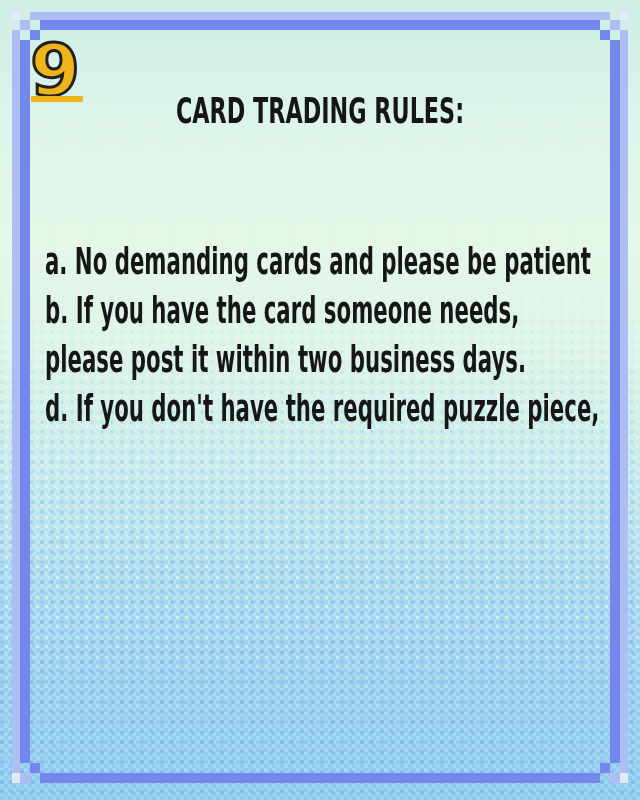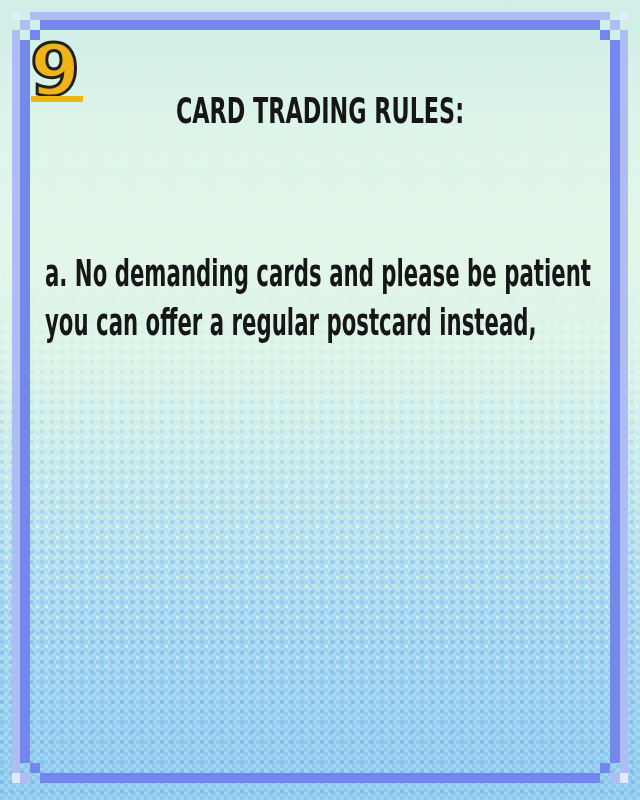--- a/index.html
+++ b/index.html
@@ -74,21 +74,21 @@
     font-size: 36px;
     font-weight: bold;
     line-height: 1;
     white-space: nowrap;
     transform: scaleX(0.62);
     transform-origin: center center;
   }
 
   .rules {
     position: absolute;
-    left: 45px; top: 248px; right: 20px;
+    left: 45px; top: 236px; right: 20px;
   }
   .line {
     height: 49px;
     display: flex;
     align-items: center;
   }
   .line > span {
     font-size: 38px;
     font-weight: bold;
     line-height: 1;
@@ -139,17 +139,23 @@
     <div class="page-number-underline"></div>
   </div>
 
   <h1 class="title">CARD TRADING RULES:</h1>
 
   <div class="rules">
     <div class="line">
         <span>a. No demanding cards and please be patient</span>
       </div>
     <div class="line">
-        <span>you can offer a regular postcard instead,</span>
+        <span>b. If you have the card someone needs,</span>
+      </div>
+    <div class="line">
+        <span>please post it within two business days.</span>
+      </div>
+    <div class="line">
+        <span>d. If you don't have the required puzzle piece,</span>
       </div>
   </div>
 
 </div>
 
 </body></html>

